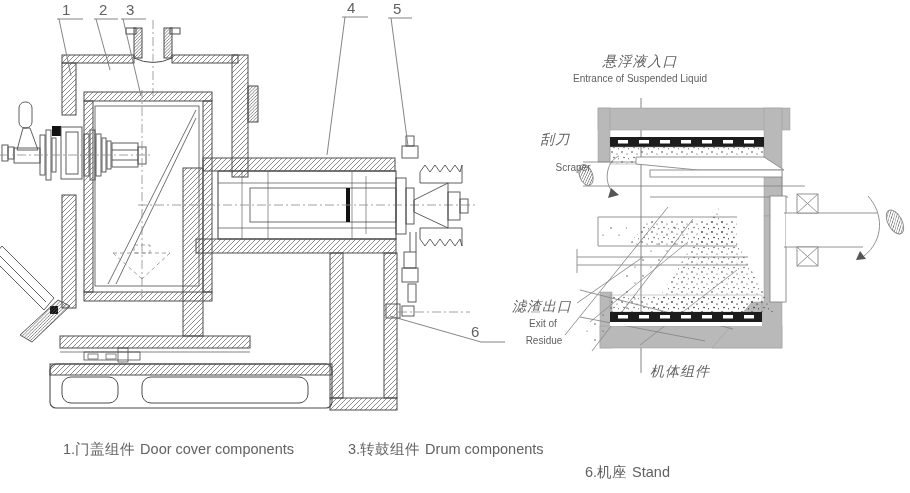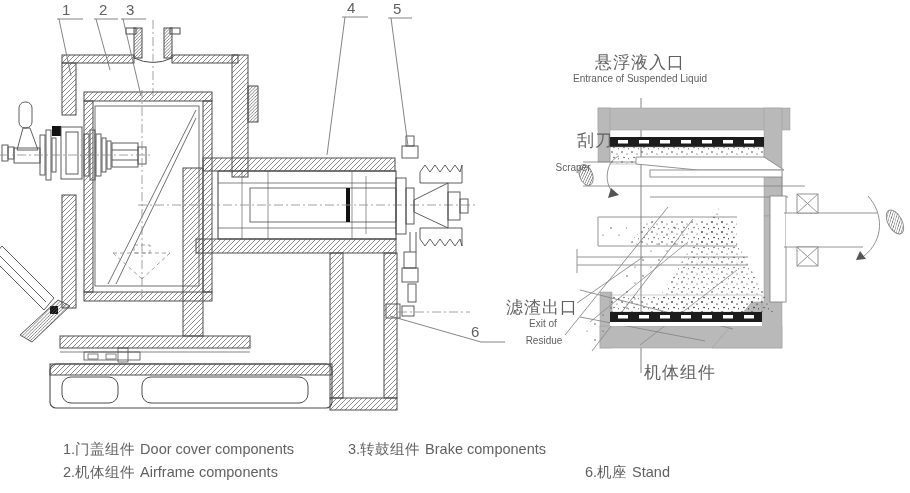--- a/index.html
+++ b/index.html
@@ -8,21 +8,21 @@
     --gray:#b9b9b9;
     --screen:#1c1c1c;
     --bg:#ffffff;
   }
   html,body{margin:0;padding:0;background:var(--bg);}
   #stage{position:relative;width:910px;height:493px;background:var(--bg);overflow:hidden;
          font-family:"Liberation Sans","DejaVu Sans",sans-serif;}
   #lineart{position:absolute;left:0;top:0;}
   .t{position:absolute;color:var(--text);white-space:nowrap;line-height:1.1;}
   .num{font-size:15px;}
-  .zh{font-size:17px;letter-spacing:1px;}
+  .zh{font-size:14px;letter-spacing:1px;font-style:italic;}
   .en{font-size:10px;}
   .ctr{transform:translateX(-50%);text-align:center;}
   .legend-item{position:absolute;font-size:14.5px;color:var(--text);white-space:nowrap;}
   .legend-item .lz{letter-spacing:0.5px;}
   .legend-item .le{margin-left:5px;}
 </style>
 </head>
 <body>
 
 <div id="stage">
@@ -302,35 +302,32 @@
   <div class="t num" style="left:62px;top:2px">1</div>
   <div class="t num" style="left:99px;top:2px">2</div>
   <div class="t num" style="left:126px;top:2px">3</div>
   <div class="t num" style="left:347px;top:0px">4</div>
   <div class="t num" style="left:393px;top:1px">5</div>
   <div class="t num" style="left:471px;top:324px">6</div>
 
   <div class="t zh ctr" style="left:640px;top:54px">悬浮液入口</div>
   <div class="t en ctr" style="left:640px;top:73px">Entrance of Suspended Liquid</div>
 
-  <div class="t zh ctr" style="left:595px;top:132px">刮刀</div>
+  <div class="t zh ctr" style="left:555px;top:132px">刮刀</div>
   <div class="t en ctr" style="left:573px;top:162px">Scraper</div>
 
   <div class="t zh ctr" style="left:542px;top:299px">滤渣出口</div>
   <div class="t en ctr" style="left:543px;top:318px">Exit of</div>
   <div class="t en ctr" style="left:544px;top:335px">Residue</div>
 
   <div class="t zh ctr" style="left:680px;top:364px">机体组件</div>
 
   <div class="legend-item" style="left:63px;top:440px">
     <span class="ln">1.</span><span class="lz">门盖组件</span><span class="le">Door cover components</span>
   </div>
-  <div class="legend-item" style="left:63px;top:463px">
-    <span class="ln">2.</span><span class="lz">机体组件</span><span class="le">Airframe components</span>
-  </div>
   <div class="legend-item" style="left:348px;top:440px">
-    <span class="ln">3.</span><span class="lz">转鼓组件</span><span class="le">Brake components</span>
+    <span class="ln">3.</span><span class="lz">转鼓组件</span><span class="le">Drum components</span>
   </div>
   <div class="legend-item" style="left:585px;top:463px">
     <span class="ln">6.</span><span class="lz">机座</span><span class="le">Stand</span>
   </div>
 
 </div>
 
 </body></html>

